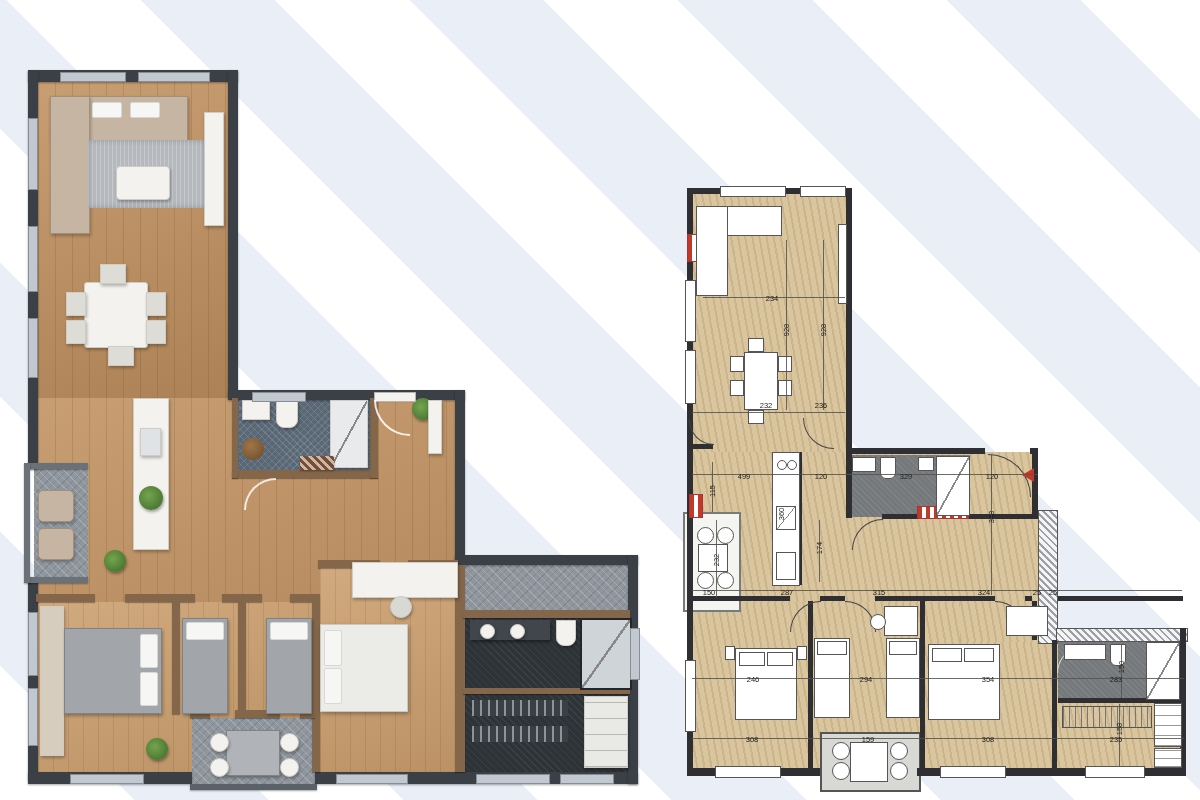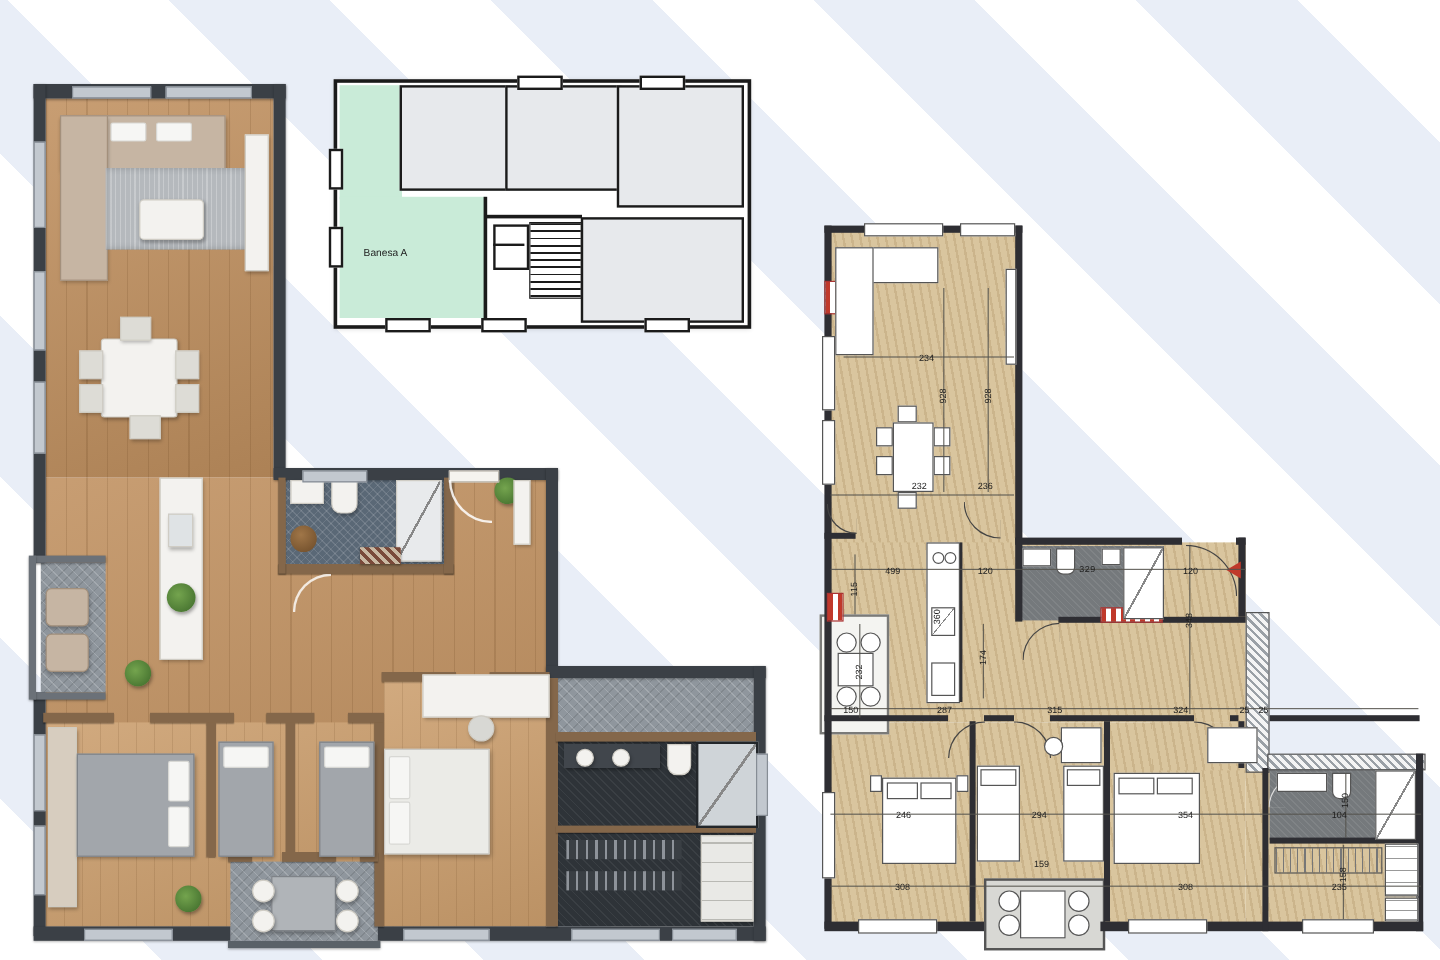--- a/index.html
+++ b/index.html
@@ -45,41 +45,20 @@
   .dim.v{transform:translate(-50%,-50%) rotate(-90deg);}
   .balc{position:absolute;background:#f4f4f1;border:2px solid #7a7a78;}
   .rackhatch{position:absolute;background:repeating-linear-gradient(90deg,#777 0 1px,transparent 1px 6px);border:1px solid #555;}
   .arrow-left{position:absolute;width:0;height:0;border-top:7px solid transparent;border-bottom:7px solid transparent;border-right:12px solid var(--redmark,#c0392b);}
 </style>
 </head>
 <body>
 
 <div id="scene">
 
-  <div id="keyplan">
-    <div class="kgreen" style="left:2px;top:2px;width:52px;height:95px;"></div>
-    <div class="kgreen" style="left:2px;top:95px;width:122px;height:101px;"></div>
-    <div class="kroom" style="left:52px;top:2px;width:88px;height:84px;"></div>
-    <div class="kroom" style="left:140px;top:2px;width:93px;height:84px;"></div>
-    <div class="kroom" style="left:233px;top:2px;width:102px;height:98px;"></div>
-    <div class="kroom" style="left:203px;top:112px;width:132px;height:84px;"></div>
-    <div class="kwall" style="left:122px;top:95px;width:3px;height:101px;"></div>
-    <div class="kwall" style="left:124px;top:110px;width:80px;height:3px;"></div>
-    <div class="kstair" style="left:160px;top:116px;width:42px;height:62px;"></div>
-    <div class="kroom" style="left:130px;top:118px;width:26px;height:34px;background:#fff;"></div>
-    <div class="kwall" style="left:130px;top:134px;width:26px;height:2px;"></div>
-    <div class="kwin" style="left:150px;top:-6px;width:34px;height:8px;"></div>
-    <div class="kwin" style="left:252px;top:-6px;width:34px;height:8px;"></div>
-    <div class="kwin" style="left:40px;top:196px;width:34px;height:8px;"></div>
-    <div class="kwin" style="left:120px;top:196px;width:34px;height:8px;"></div>
-    <div class="kwin" style="left:256px;top:196px;width:34px;height:8px;"></div>
-    <div class="kwin" style="left:-7px;top:55px;width:8px;height:30px;"></div>
-    <div class="kwin" style="left:-7px;top:120px;width:8px;height:30px;"></div>
-    <div class="klabel" style="left:22px;top:136px;">Banesa A</div>
-  </div>
 
   <div class="wood" style="left:38px;top:82px;width:190px;height:316px;"></div>
   <div class="wood" style="left:38px;top:398px;width:417px;height:374px;"></div>
   <div class="wood2" style="left:38px;top:602px;width:274px;height:170px;"></div>
   <div class="wood2" style="left:320px;top:568px;width:135px;height:204px;"></div>
   <div class="tileb" style="left:238px;top:398px;width:132px;height:72px;"></div>
   <div class="tileg" style="left:34px;top:469px;width:54px;height:108px;"></div>
   <div class="tileg" style="left:192px;top:718px;width:123px;height:66px;"></div>
   <div class="tileg" style="left:463px;top:565px;width:165px;height:45px;"></div>
   <div class="tiled" style="left:463px;top:610px;width:165px;height:80px;"></div>
@@ -333,38 +312,38 @@
   <div class="dline" style="left:1119px;top:704px;width:1px;height:62px;"></div>
 
   <div id="dim-layer" class="a" style="left:0;top:0;width:1200px;height:800px;pointer-events:none;">
       <span class="dim" style="left: 772px; top: 298px;">234</span>
       <span class="dim v" style="left: 786px; top: 330px;">928</span>
       <span class="dim v" style="left: 823px; top: 330px;">928</span>
       <span class="dim" style="left: 766px; top: 405px;">232</span>
       <span class="dim" style="left: 821px; top: 405px;">236</span>
       <span class="dim" style="left: 744px; top: 476px;">499</span>
       <span class="dim" style="left: 821px; top: 476px;">120</span>
-      <span class="dim" style="left: 906px; top: 476px; font-family: Liberation Mono, monospace;">329</span>
+      <span class="dim" style="left: 906px; top: 476px;">329</span>
       <span class="dim" style="left: 992px; top: 476px;">120</span>
       <span class="dim v" style="left: 712px; top: 491px;">115</span>
       <span class="dim v" style="left: 781px; top: 514px;">360</span>
       <span class="dim v" style="left: 819px; top: 548px;">174</span>
       <span class="dim v" style="left: 991px; top: 517px;">348</span>
       <span class="dim v" style="left: 716px; top: 560px;">232</span>
       <span class="dim" style="left: 709px; top: 592px;">150</span>
       <span class="dim" style="left: 787px; top: 592px;">287</span>
       <span class="dim" style="left: 879px; top: 592px;">315</span>
       <span class="dim" style="left: 984px; top: 592px;">324</span>
       <span class="dim" style="left: 1037px; top: 592px;">25</span>
       <span class="dim" style="left: 1053px; top: 592px;">25</span>
       <span class="dim" style="left: 753px; top: 679px;">246</span>
       <span class="dim" style="left: 866px; top: 679px;">294</span>
       <span class="dim" style="left: 988px; top: 679px;">354</span>
       <span class="dim" style="left: 752px; top: 739px;">308</span>
-      <span class="dim" style="left: 868px; top: 720px;">159</span>
+      <span class="dim" style="left: 868px; top: 739px;">159</span>
       <span class="dim" style="left: 988px; top: 739px;">308</span>
       <span class="dim v" style="left: 1121px; top: 667px;">150</span>
-      <span class="dim" style="left: 1116px; top: 679px;">104</span>
+      <span class="dim" style="left: 1116px; top: 679px;">283</span>
       <span class="dim v" style="left: 1119px; top: 729px;">158</span>
       <span class="dim" style="left: 1116px; top: 739px;">235</span>
     </div>
 
 </div>
 
 </body></html>

